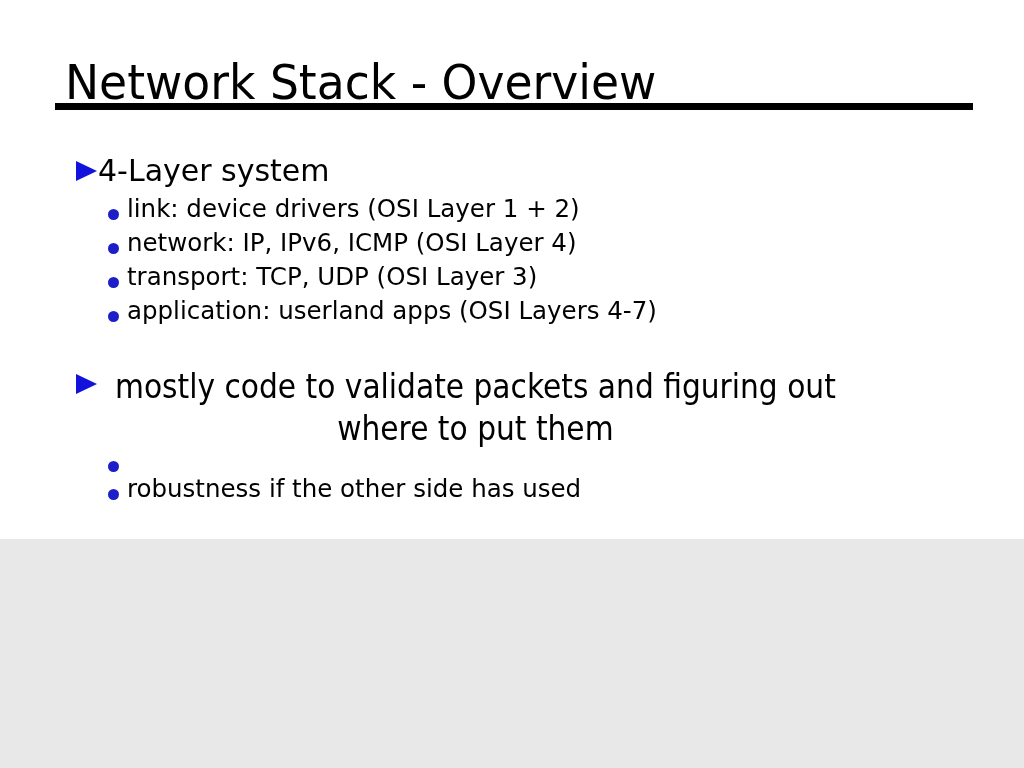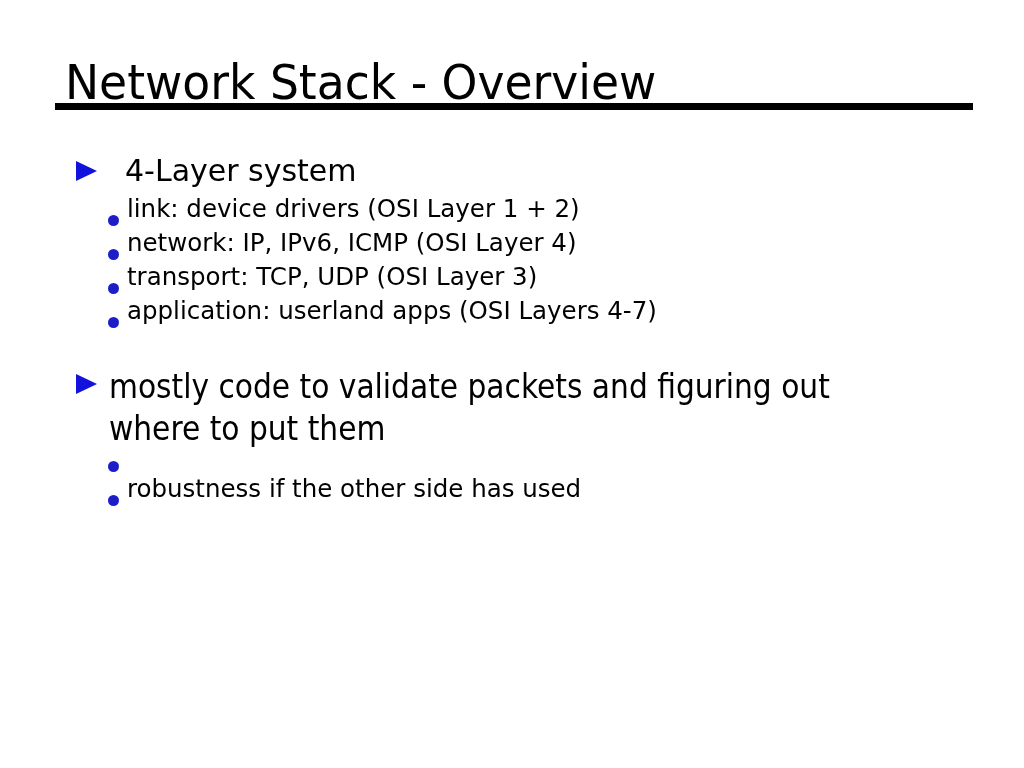--- a/index.html
+++ b/index.html
@@ -3,21 +3,21 @@
 <meta charset="utf-8">
 <style>
   html, body {
     margin: 0;
     padding: 0;
     background: #e8e8e8;
   }
   .slide {
     position: relative;
     width: 1024px;
-    height: 768px;
+    height: 539px;
     background: var(--background, #ffffff);
     color: var(--text, #000000);
     font-family: "DejaVu Sans", "Liberation Sans", sans-serif;
     overflow: hidden;
   }
   
   .title {
     position: absolute;
     left: 65px;
     top: 59px;
@@ -44,47 +44,47 @@
   .head-row { display: flex; align-items: flex-start; }
   .tri {
     flex: none;
     width: 0; height: 0;
     border-left: 21px solid var(--bullet_triangle, #1212dc);
     border-top: 10px solid transparent;
     border-bottom: 10px solid transparent;
     margin-top: 8px;
   }
   .head-text {
-    margin-left: 28px;
+    margin-left: 1px;
     font-size: 30px;
     line-height: 36px;
     white-space: nowrap;
     text-align: right;
   }
-  .head-lines { margin-left: 12px; }
+  .head-lines { margin-left: 18px; text-align: center; }
   .cond {
     display: inline-block;
     font-size: 33px;
     line-height: 42px;
     white-space: nowrap;
     transform: scaleX(0.90);
     transform-origin: 0 0;
   }
   .head-lines .cond { display: block; }
 
   .subs {
     list-style: none;
     margin: 0;
     padding: 0;
     margin-left: 32px;
   }
   .g1 .subs { margin-top: 3px; }
   .subs li {
     display: flex;
-    align-items: flex-end;
+    align-items: center;
     font-size: 24.5px;
     line-height: 34px;
     white-space: nowrap;
   }
   .dot {
     flex: none;
     width: 11px;
     height: 11px;
     border-radius: 50%;
     background: var(--bullet_dot, #1e1ec8);

